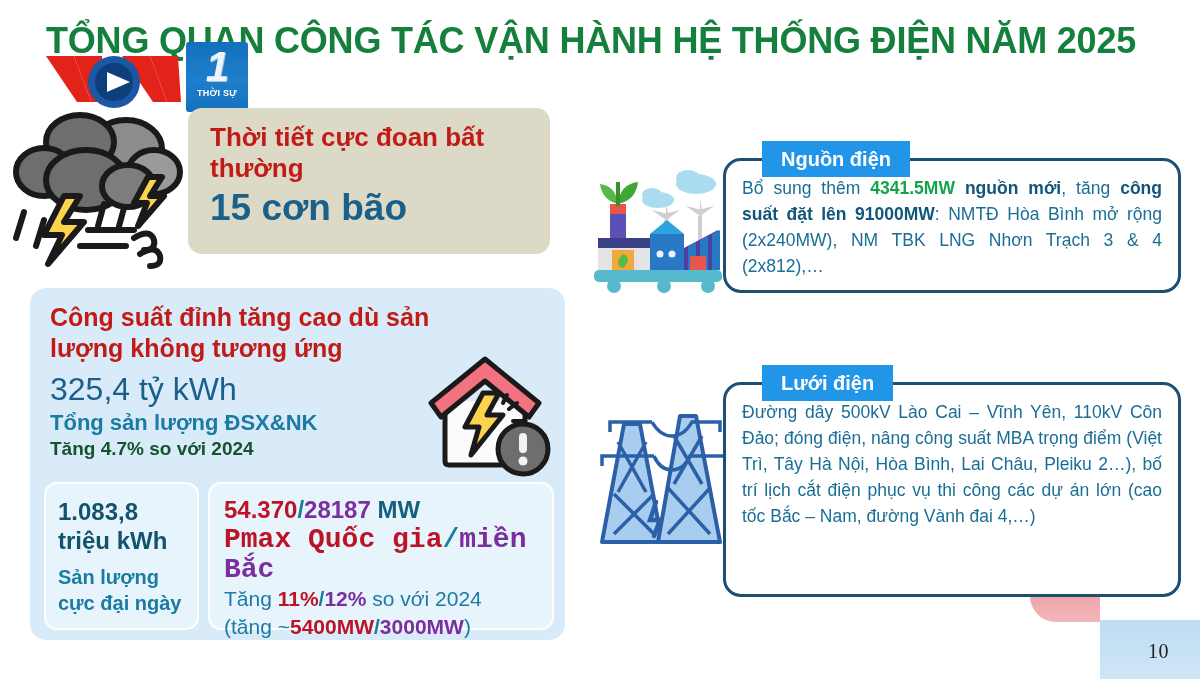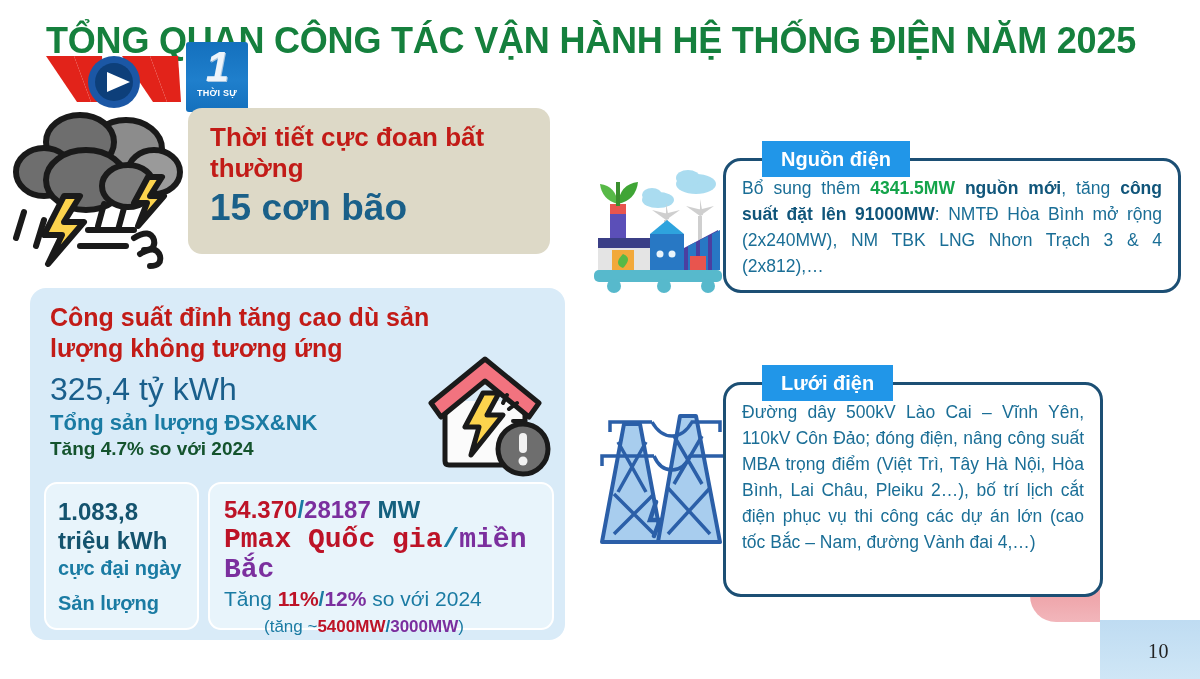--- a/index.html
+++ b/index.html
@@ -102,33 +102,33 @@
     background:#e8f4fb;border:2px solid #ffffff;border-radius:13px;
     box-sizing:border-box;
   }
   .stat-left{width:155px;padding:13px 0 0 12px;}
   .stat-right{flex:1;padding:11px 0 0 14px;}
   .sl-big{font-size:24px;font-weight:bold;color:#14536e;line-height:29px;}
   .sl-small{font-size:20px;font-weight:bold;color:#1a7ba3;line-height:26px;margin-top:9px;}
   .sr-l1{font-size:24px;font-weight:bold;line-height:30px;}
   .sr-l2{font-size:28px;font-weight:bold;line-height:30px;font-family:Liberation Mono, monospace;}
   .sr-l3{font-size:21px;line-height:28px;color:#1a7ba3;}
-  .sr-l4{font-size:17px;line-height:28px;color:#1a7ba3;margin-left:40px;}
+  .sr-l4{font-size:21px;line-height:28px;color:#1a7ba3;}
   .c-red{color:#bd1327;}
   .c-purple{color:#7b2f9e;}
   .c-teal{color:#14607e;}
   .c-slash{color:#1a7ba3;font-weight:bold;}
 
   
   .info-box{
     position:absolute;border:3px solid #1c4f74;border-radius:18px;
     background:#ffffff;box-sizing:border-box;
   }
   #nguon-box{left:723px;top:158px;width:458px;height:135px;}
-  #luoi-box{left:723px;top:382px;width:380px;height:215px;}
+  #luoi-box{left:723px;top:382px;width:458px;height:215px;}
   .info-tab{
     position:absolute;height:36px;background:#2196e8;
     border:2px solid #2196e8;
     display:flex;align-items:center;justify-content:center;
     padding:0 17px;box-sizing:border-box;
   }
   #nguon-tab{left:762px;top:141px;}
   #luoi-tab{left:762px;top:365px;}
   .info-tab span{font-size:20px;font-weight:bold;color:#ffffff;white-space:nowrap;}
   .info-body{
@@ -216,22 +216,22 @@
     </g>
     <circle cx="98" cy="104" r="25" fill="#6e6e6e" stroke="#1a1a1a" stroke-width="5"></circle>
     <rect x="94" y="88" width="8" height="20" rx="4" fill="#f2f2f2"></rect>
     <circle cx="98" cy="116" r="4.5" fill="#f2f2f2"></circle>
   </svg>
 
   <div class="stat-row">
     <div class="stat-card stat-left">
       <div class="sl-big">1.083,8</div>
       <div class="sl-big">triệu kWh</div>
+      <div class="sl-small">Sản lượng</div>
       <div class="sl-small" style="margin-top:0">cực đại ngày</div>
-      <div class="sl-small">Sản lượng</div>
     </div>
     <div class="stat-card stat-right">
       <div class="sr-l1">
         <span class="c-red">54.370</span><span class="c-slash">/</span><span class="c-purple">28187</span> <span class="c-teal">MW</span>
       </div>
       <div class="sr-l2">
         <span class="c-red">Pmax Quốc gia</span><span class="c-slash">/</span><span class="c-purple">miền Bắc</span>
       </div>
       <div class="sr-l3">
         <span>Tăng </span><b class="c-red">11%</b><b class="c-slash">/</b><b class="c-purple">12%</b><span> so với 2024</span>

